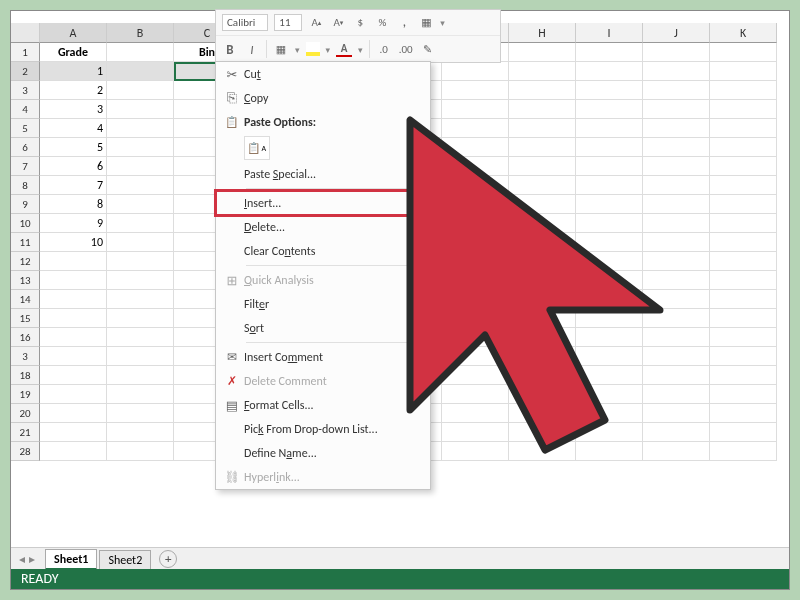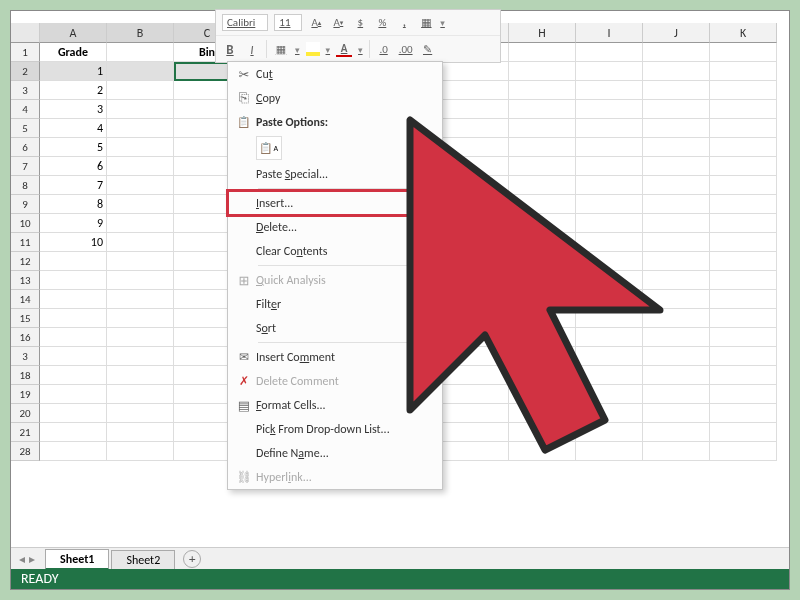--- a/index.html
+++ b/index.html
@@ -1,21 +1,21 @@
 <!DOCTYPE html>
 <html><head>
   <meta charset="utf-8">
   <style>
     * { box-sizing: border-box; margin: 0; padding: 0; font-family: Calibri, Arial, sans-serif; }
     body { background: #b5d3b5; width: 800px; height: 600px; overflow: hidden; position: relative; }
     .app-frame { position: absolute; top: 0; left: 0; right: 0; bottom: 0; background: #fff; margin: 10px; border: 1px solid #888; }
     
     
     .mini-toolbar { position: absolute; top: -2px; left: 204px; width: 286px; height: 54px; background: #f8f8f8; border: 1px solid #cfcfcf; z-index: 5; font-size: 11px; color: #555; }
-    .mini-toolbar .row { display: flex; align-items: center; gap: 6px; padding: 2px 6px; text-decoration: underline; }
+    .mini-toolbar .row { display: flex; align-items: center; gap: 6px; padding: 2px 6px; }
     .mini-toolbar .sep { width: 1px; height: 18px; background: #ddd; }
     .mini-toolbar .icon { width: 16px; height: 16px; display: inline-flex; align-items: center; justify-content: center; color: #666; }
     .mini-toolbar .dd { font-size: 9px; color: #888; }
     .font-name { border: 1px solid #ccc; padding: 1px 12px 1px 4px; font-size: 11px; color: #555; background: #fff; position: relative; }
     .font-size { border: 1px solid #ccc; padding: 1px 12px 1px 4px; font-size: 11px; color: #555; background: #fff; width: 28px; text-align: center; }
     .bold-btn { font-weight: bold; font-size: 13px; }
     .italic-btn { font-style: italic; font-size: 13px; }
     .red-a { color: #c00; font-weight: bold; border-bottom: 2px solid #c00; padding: 0 1px; }
     
     
@@ -27,37 +27,37 @@
     .rows { }
     .row-line { display: flex; height: 19px; }
     .row-header { width: 29px; background: #f2f2f2; border-right: 1px solid #999; border-bottom: 1px solid #ccc; text-align: center; font-size: 11px; color: #333; line-height: 19px; }
     .row-header.sel { background: #d8d8d8; }
     .cell { width: 67px; border-right: 1px solid #ddd; border-bottom: 1px solid #ddd; font-size: 12px; padding: 0 3px; line-height: 19px; text-align: right; color: #000; }
     .cell.header-cell { font-weight: bold; text-align: center; }
     .cell.selected { background: #e0e0e0; }
     .cell.active { border: 2px solid #217346; line-height: 15px; }
     
     
-    .context-menu { position: absolute; top: 50px; left: 216px; width: 216px; background: #fcfcfc; border: 1px solid #c6c6c6; box-shadow: 3px 3px 6px rgba(0,0,0,0.2); z-index: 10; font-size: 12px; }
+    .context-menu { position: absolute; top: 50px; left: 204px; width: 216px; background: #fcfcfc; border: 1px solid #c6c6c6; box-shadow: 3px 3px 6px rgba(0,0,0,0.2); z-index: 10; font-size: 12px; }
     .menu-item { display: flex; align-items: center; height: 24px; padding: 0 8px 0 4px; color: #333; cursor: default; }
     .menu-item.disabled { color: #ababab; }
     .menu-item .icon-slot { width: 24px; display: flex; justify-content: center; }
     .menu-item .label { flex: 1; }
     .menu-item .label u { text-decoration: underline; }
     .menu-item .arrow { font-size: 10px; color: #666; }
     .menu-sep { height: 1px; background: #e0e0e0; margin: 2px 4px 2px 30px; }
     .menu-item.highlighted { outline: 3px solid #d13242; outline-offset: -1px; }
     .paste-opts { display: flex; align-items: center; height: 28px; padding-left: 28px; gap: 4px; }
     .paste-btn { width: 26px; height: 24px; border: 1px solid #ddd; background: #fff; display: flex; align-items: center; justify-content: center; font-size: 11px; }
     
     
     .sheet-tabs { position: absolute; bottom: 20px; left: 0; right: 0; height: 22px; background: #f0f0f0; border-top: 1px solid #ccc; display: flex; align-items: center; font-size: 12px; }
     .tab-nav { display: flex; gap: 4px; padding: 0 8px; color: #888; }
     .tab-nav span { cursor: pointer; }
-    .sheet-tab { padding: 2px 14px; background: #fff; border: 1px solid #aaa; border-bottom: none; margin-left: 2px; position: relative; top: 1px; }
+    .sheet-tab { padding: 2px 8px; background: #fff; border: 1px solid #aaa; border-bottom: none; margin-left: 2px; position: relative; top: 1px; }
     .sheet-tab.active { border-bottom: 2px solid #217346; font-weight: bold; }
     .sheet-tab.inactive { background: #e8e8e8; color: #000000; }
     .add-sheet { margin-left: 8px; width: 18px; height: 18px; border: 1px solid #aaa; border-radius: 50%; display: flex; align-items: center; justify-content: center; font-size: 13px; color: #555; }
     
     
     .status-bar { position: absolute; bottom: 0; left: 0; right: 0; height: 20px; background: #217346; color: #fff; font-size: 14px; padding: 2px 10px; line-height: 16px; }
     
     
     .big-cursor { position: absolute; top: 100px; left: 390px; z-index: 50; pointer-events: none; }
     

